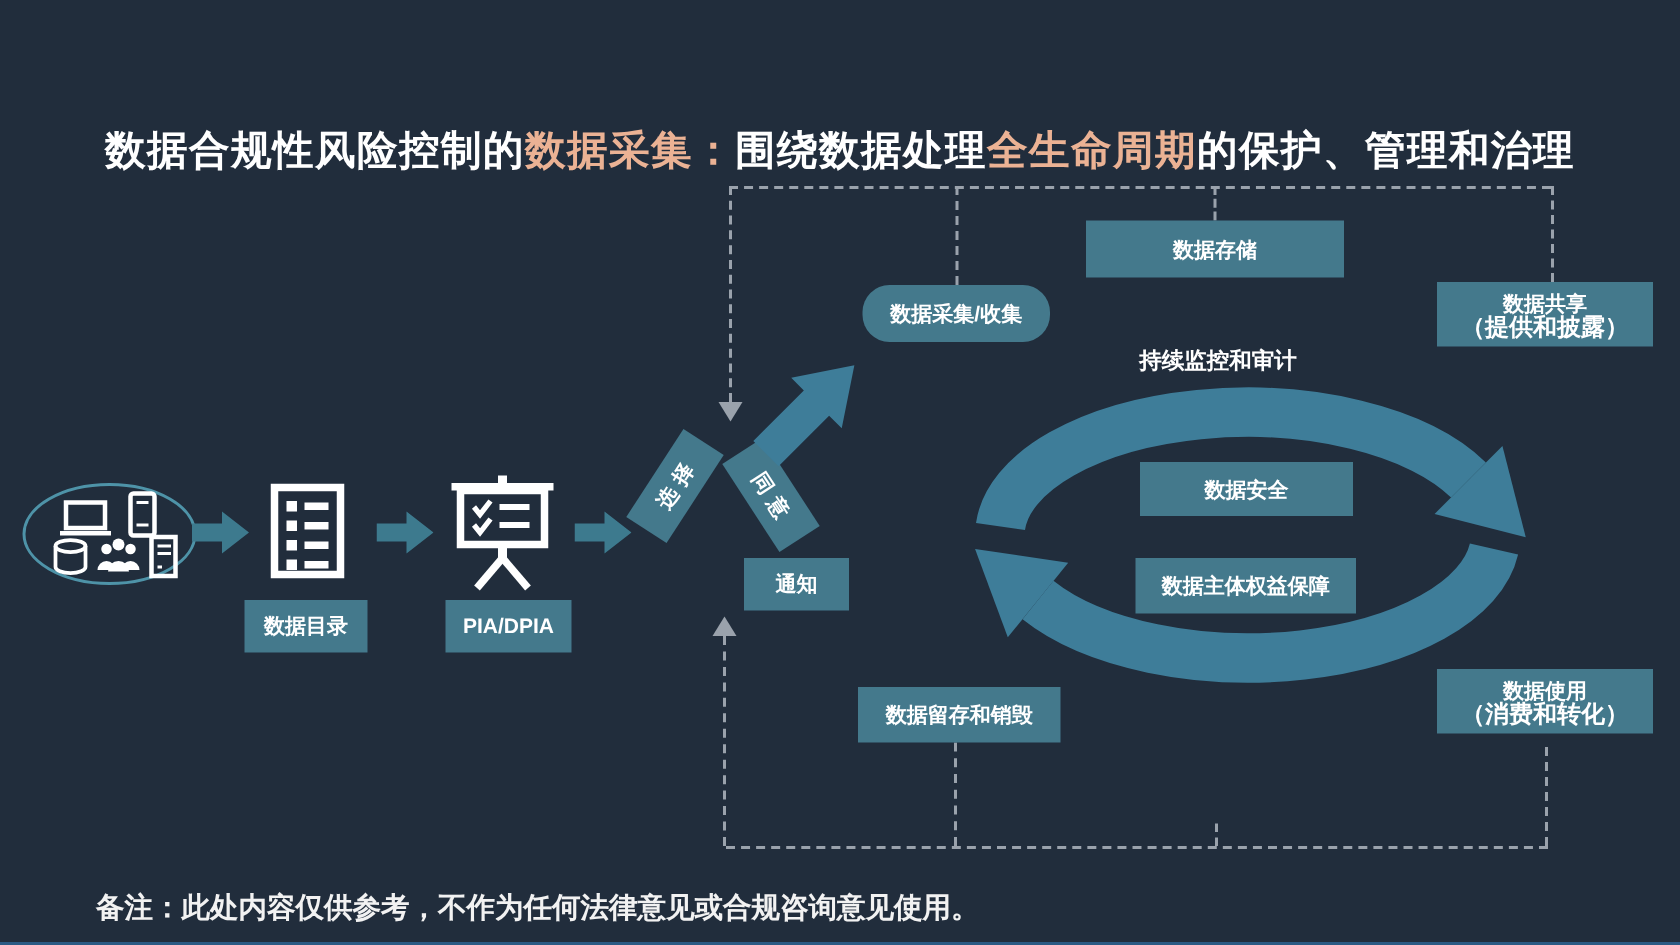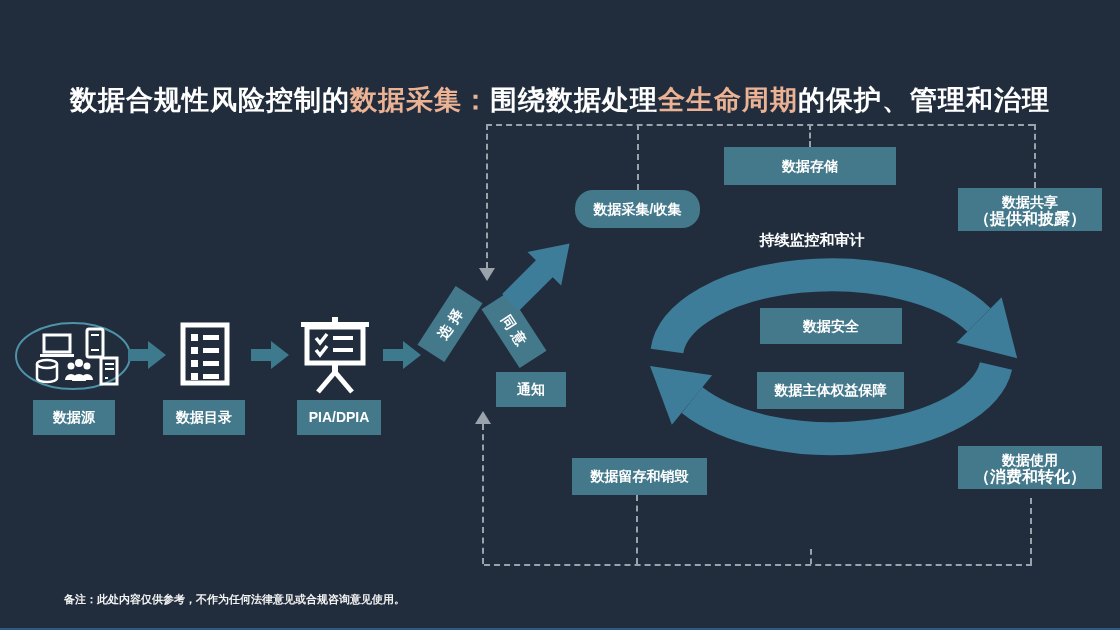--- a/index.html
+++ b/index.html
@@ -27,21 +27,21 @@
   
   .dash-h{position:absolute;height:0;border-top:2px dashed #9AA2AC;}
   .dash-v{position:absolute;width:0;border-left:2px dashed #9AA2AC;}
   .tri-down{position:absolute;width:0;height:0;border-left:8px solid transparent;border-right:8px solid transparent;border-top:13px solid #9AA2AC;}
   .tri-up{position:absolute;width:0;height:0;border-left:8px solid transparent;border-right:8px solid transparent;border-bottom:13px solid #9AA2AC;}
   .monitor-label{
     position:absolute;left:732px;top:231px;width:160px;text-align:center;
     color:#FFFFFF;font-size:15px;font-weight:bold;white-space:nowrap;
   }
   .footer-note{
-    position:absolute;left:64px;top:592px;color:#F2F2F2;font-size:11px;font-weight:bold;white-space:nowrap;text-align:right;
+    position:absolute;left:64px;top:592px;color:#F2F2F2;font-size:19px;font-weight:bold;white-space:nowrap;text-align:right;
   }
   .bottom-strip{position:absolute;left:0;bottom:0;width:1120px;height:2px;background:#2B5A84;}
   svg{position:absolute;display:block;}
 </style>
 </head>
 <body>
 
 <div id="canvas">
 
   <div class="title">
@@ -118,23 +118,20 @@
     <rect x="34" y="32" width="20" height="4" fill="#FFFFFF"></rect>
     <rect x="33" y="47" width="6" height="11" fill="#FFFFFF"></rect>
     <line x1="36" y1="56" x2="19" y2="76" stroke="#FFFFFF" stroke-width="5"></line>
     <line x1="36" y1="56" x2="53" y2="76" stroke="#FFFFFF" stroke-width="5"></line>
   </svg>
 
   <svg style="left:383px;top:340px;" width="38" height="30" viewBox="0 0 38 30">
     <polygon points="0,9 20,9 20,1 38,15 20,29 20,21 0,21" fill="#3D7A8E"></polygon>
   </svg>
 
-  <div class="box" style="left:33px;top:400px;width:82px;height:35px;">
-    <div class="box-label">数据源</div>
-  </div>
   <div class="box" style="left:163px;top:400px;width:82px;height:35px;">
     <div class="box-label">数据目录</div>
   </div>
   <div class="box" style="left:297px;top:400px;width:84px;height:35px;">
     <div class="box-label">PIA/DPIA</div>
   </div>
 
   <div class="box gate" style="left:415px;top:308px;width:70px;height:32px;transform:rotate(-57deg);">
     <div class="box-label">选择</div>
   </div>

